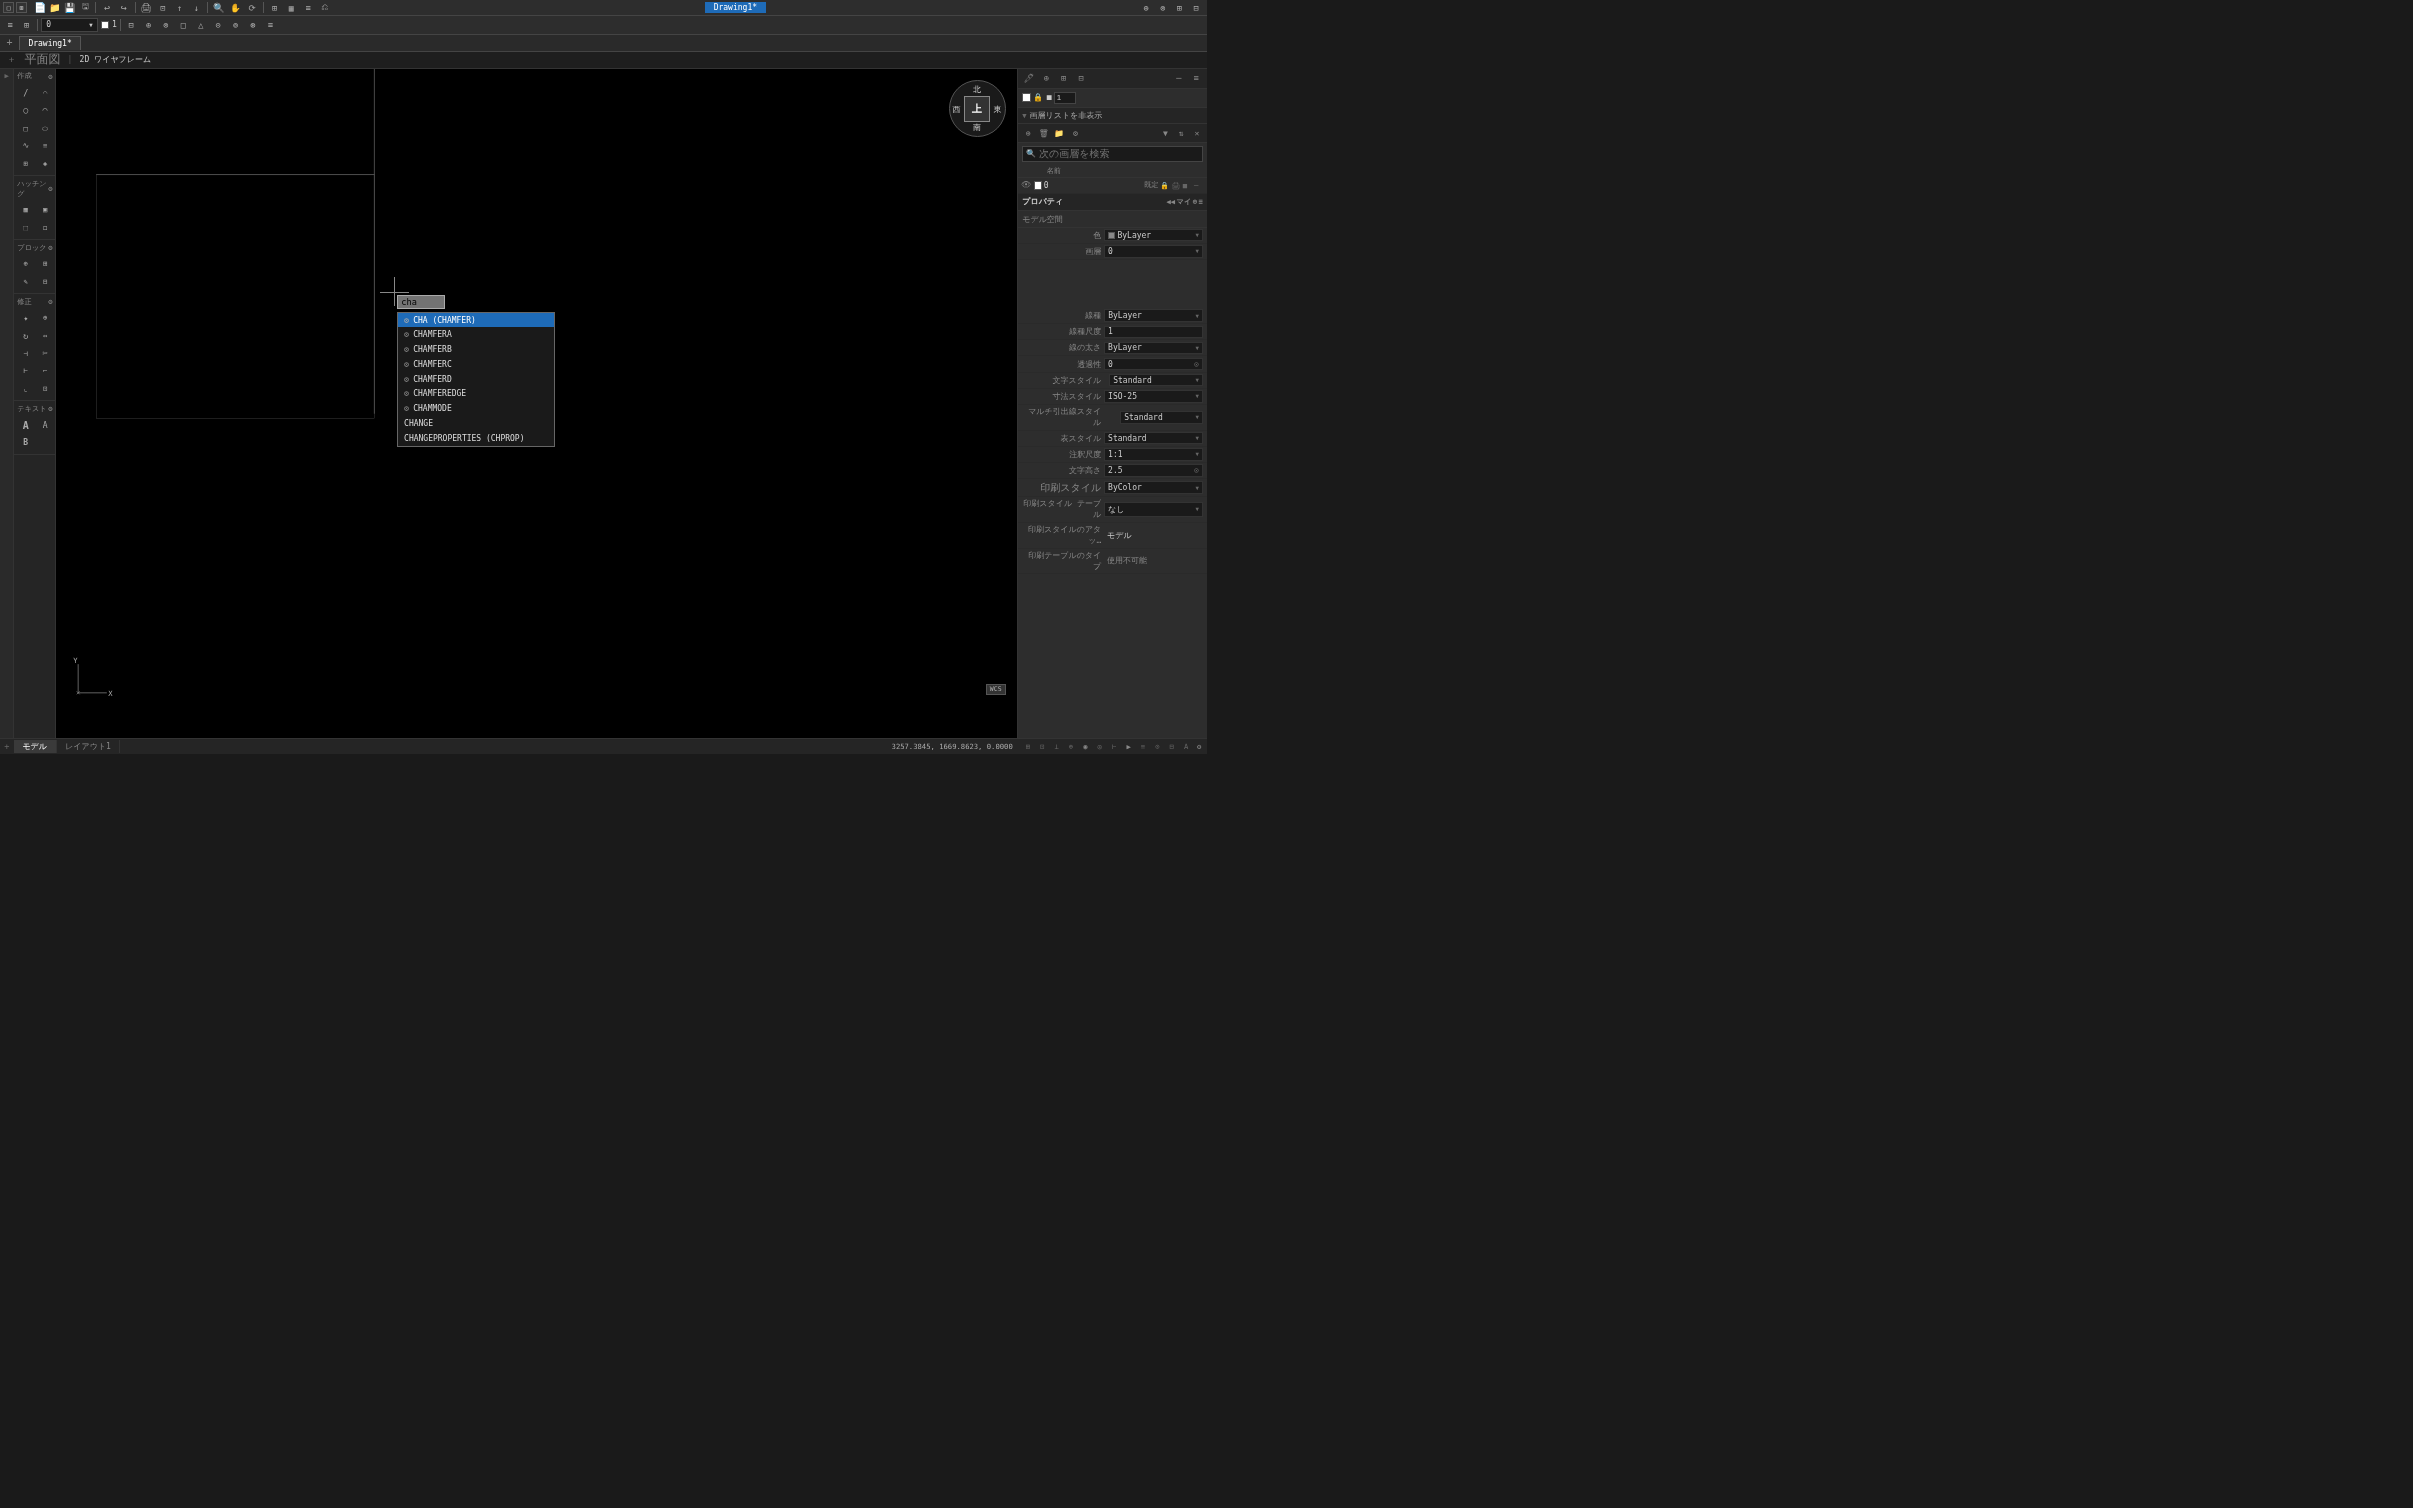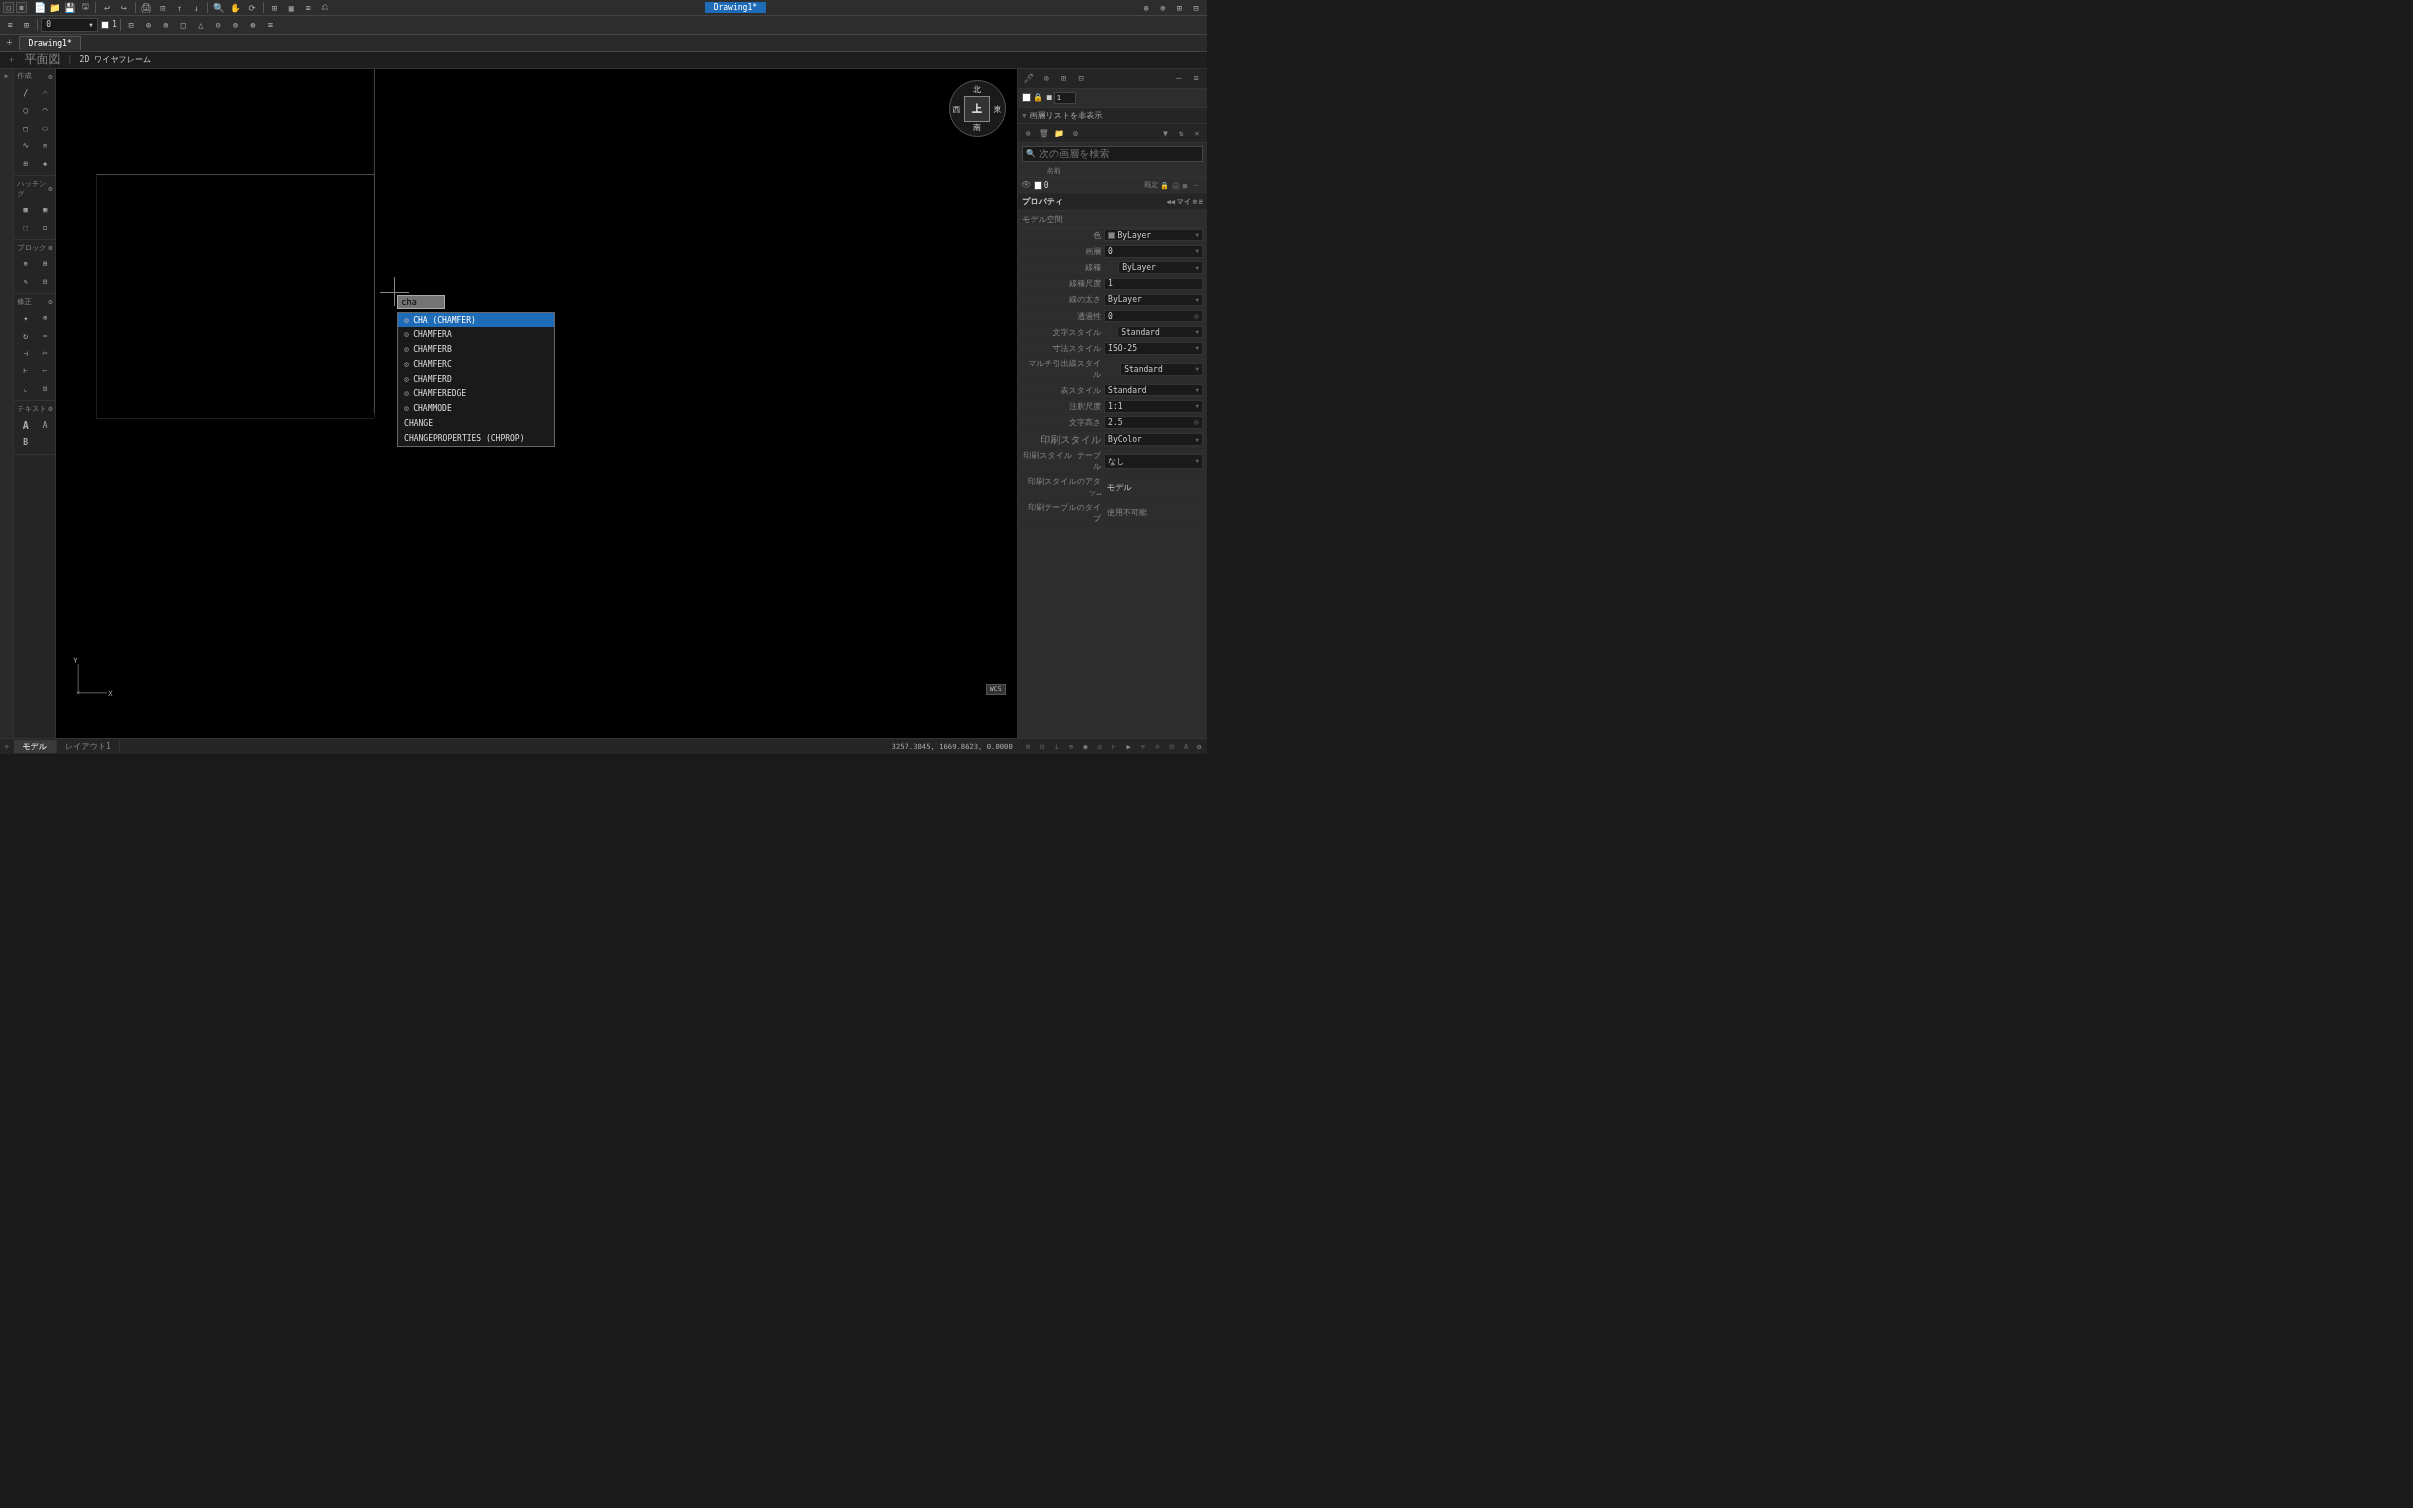--- a/index.html
+++ b/index.html
@@ -388,21 +388,21 @@
       </div>
 
       <div style="display:flex;align-items:center;padding:1.4px 4.3px;border-bottom:0.7px solid #2a2a2a;gap:2.9px;">
         <span style="color:#888;font-size:8px;flex:0 0 79px;text-align:right;">画層</span>
         <div style="flex:1;font-size:8px;color:#ccc;background:#1a1a1a;border:0.7px solid #333;padding:0.7px 2.9px;display:flex;align-items:center;justify-content:space-between;cursor:pointer;">
           <span>0</span>
           <span style="font-size:5.7px;color:#666;">▼</span>
         </div>
       </div>
 
-      <div style="display:flex;align-items:center;padding:1.4px 4.3px;border-bottom:0.7px solid #2a2a2a;gap:17px;">
+      <div style="display:flex;align-items:center;padding:1.4px 4.3px;border-bottom:0.7px solid #2a2a2a;gap:3px;margin-top:48px;">
         <span style="color:#888;font-size:8px;flex:0 0 79px;text-align:right;">線種</span>
         <div style="flex:1;font-size:8px;color:#ccc;background:#1a1a1a;border:0.7px solid #333;padding:0.7px 2.9px;display:flex;align-items:center;justify-content:space-between;cursor:pointer;">
           <span>ByLayer</span>
           <span style="font-size:5.7px;color:#666;">▼</span>
         </div>
       </div>
 
       <div style="display:flex;align-items:center;padding:1.4px 4.3px;border-bottom:0.7px solid #2a2a2a;gap:2.9px;">
         <span style="color:#888;font-size:8px;flex:0 0 79px;text-align:right;">線種尺度</span>
         <div style="flex:1;font-size:8px;color:#ccc;background:#1a1a1a;border:0.7px solid #333;padding:0.7px 2.9px;">
@@ -419,21 +419,21 @@
       </div>
 
       <div style="display:flex;align-items:center;padding:1.4px 4.3px;border-bottom:0.7px solid #2a2a2a;gap:2.9px;">
         <span style="color:#888;font-size:8px;flex:0 0 79px;text-align:right;">透過性</span>
         <div style="flex:1;font-size:8px;color:#ccc;background:#1a1a1a;border:0.7px solid #333;padding:0.7px 2.9px;display:flex;align-items:center;justify-content:space-between;">
           <span>0</span>
           <span style="font-size:8px;color:#666;">⊙</span>
         </div>
       </div>
 
-      <div style="display:flex;align-items:center;padding:1.4px 4.3px;border-bottom:0.7px solid #2a2a2a;gap:16px;">
+      <div style="display:flex;align-items:center;padding:1.4px 4.3px;border-bottom:0.7px solid #2a2a2a;gap:8px;">
         <span style="color:#888;font-size:8px;flex:0 0 79px;text-align:right;">文字スタイル</span>
         <div style="flex:1;font-size:8px;color:#ccc;background:#1a1a1a;border:0.7px solid #333;padding:0.7px 2.9px;display:flex;align-items:center;justify-content:space-between;cursor:pointer;">
           <span>Standard</span>
           <span style="font-size:5.7px;color:#666;">▼</span>
         </div>
       </div>
 
       <div style="display:flex;align-items:center;padding:1.4px 4.3px;border-bottom:0.7px solid #2a2a2a;gap:2.9px;">
         <span style="color:#888;font-size:8px;flex:0 0 79px;text-align:right;">寸法スタイル</span>
         <div style="flex:1;font-size:8px;color:#ccc;background:#1a1a1a;border:0.7px solid #333;padding:0.7px 2.9px;display:flex;align-items:center;justify-content:space-between;cursor:pointer;">

